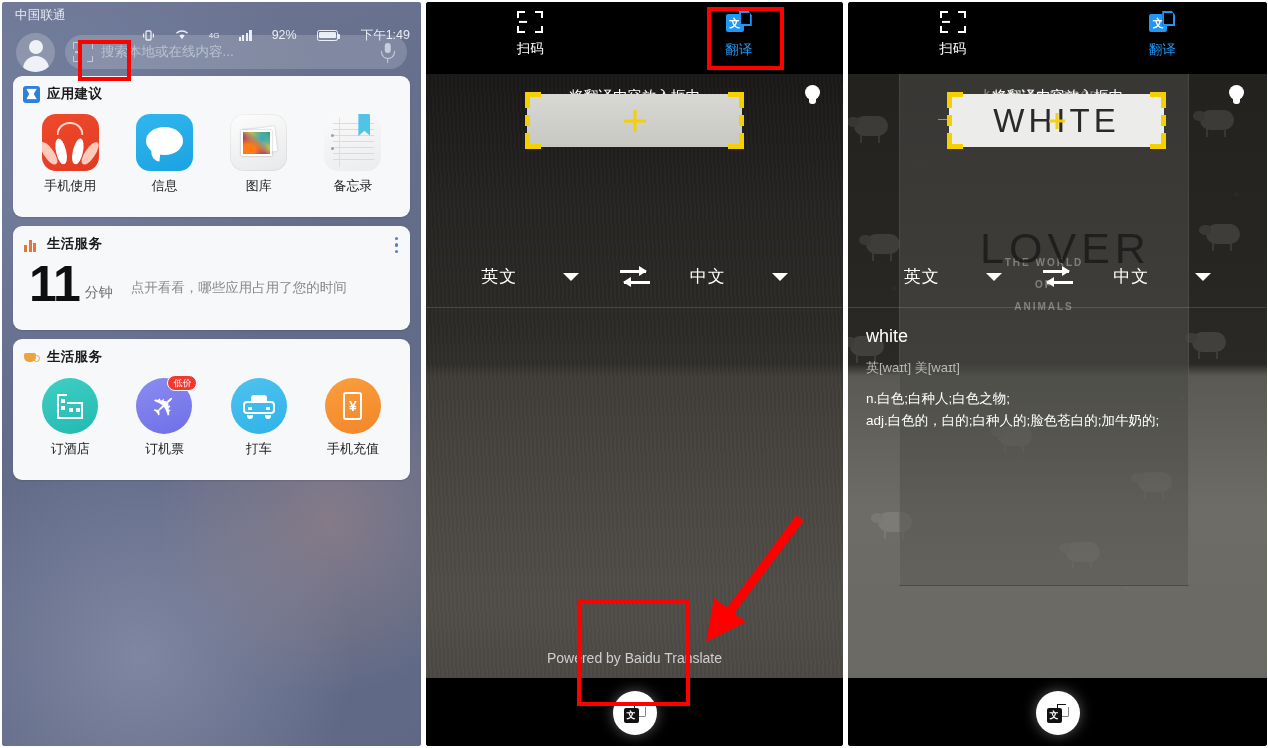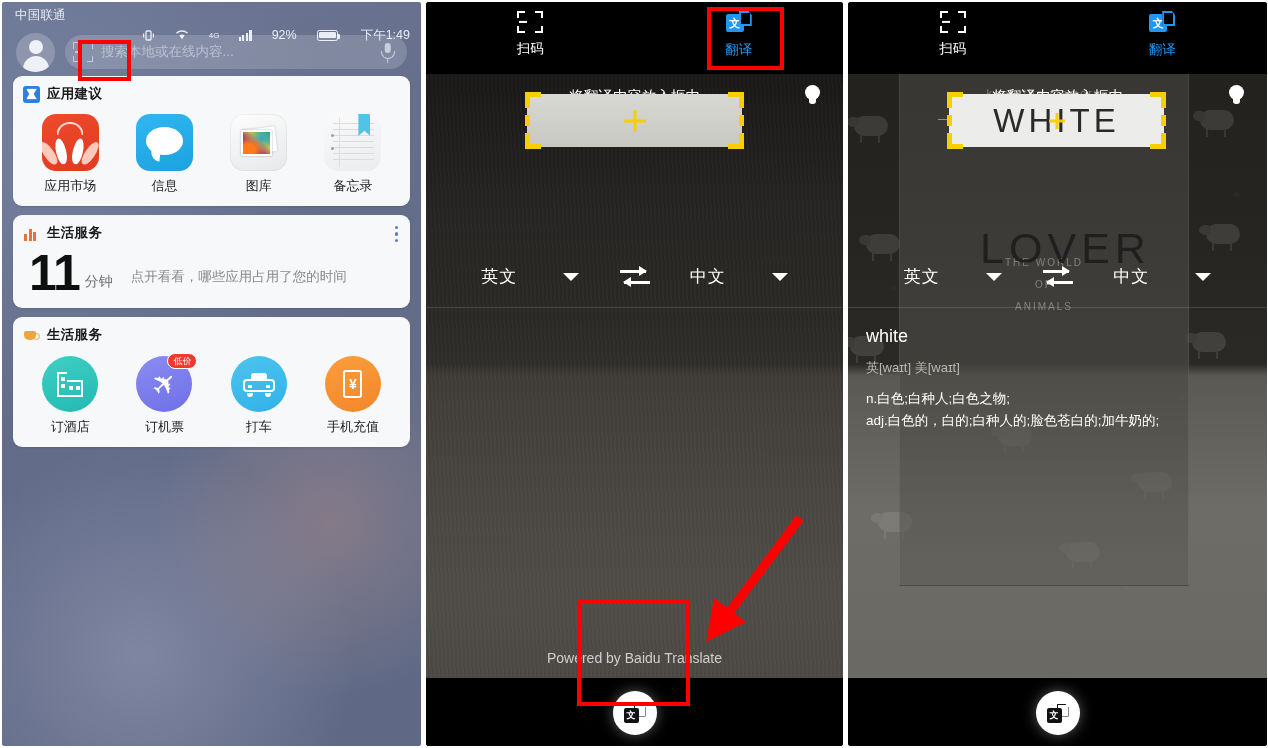--- a/index.html
+++ b/index.html
@@ -121,21 +121,21 @@
   }
   .mic i {
     position:absolute; left:50%; bottom:-1px; transform:translateX(-50%);
     width:1.6px; height:4px; background:#cfd6e4;
   }
 
   .card {
     margin: 0 11px 9px 11px;
     background: #f7f8fa;
     border-radius: 9px;
-    padding: 9px 10px 11px 10px;
+    padding: 9px 10px 22px 10px;
     position: relative;
     box-shadow: 0 1px 2px rgba(0,0,0,.12);
   }
   .card-head { display: flex; align-items: center; gap: 7px; margin-bottom: 3px; }
   .card-title { font-size: 13.5px; color: #1b1b1b; font-weight: bold; letter-spacing: .3px;}
   .card-ic { width: 17px; height: 17px; flex: 0 0 auto; }
 
   .grid4 { display: flex; }
   .gitem { flex: 1; display: flex; flex-direction: column; align-items: center; gap: 6px; padding-top: 8px; position: relative;}
   .gitem .lbl { font-size: 13px; color: #232323; }
@@ -310,21 +310,21 @@
     background: linear-gradient(180deg,#23221f 0%, #262522 28%, #2a2926 48%, #5a5954 50%, #6d6c66 72%, #6a6963 100%);
   }
   .cam3-book {
     position:absolute; left:51px; top:-8px; width:290px; height:520px;
     background: linear-gradient(180deg, rgba(58,57,54,.9), rgba(92,91,86,.55));
     border: 1px solid rgba(255,255,255,.07);
   }
   .bk-rule { position:absolute; left:38px; right:38px; height:1px; background:rgba(255,255,255,.45); }
   .bk-txt {
     position:absolute; left:0; right:0; text-align:center;
-    color: rgba(235,235,230,.38); letter-spacing: 2px;
+    color: rgba(235,235,230,.38); letter-spacing: 2px; font-weight: bold;
   }
   .sheep-layer { position:absolute; inset:0; opacity:.12; }
   .sheep {
     position:absolute; width:34px; height:20px; background:#e9e9e4; border-radius:12px;
   }
   .sheep::before { content:""; position:absolute; left:-7px; top:1px; width:12px; height:10px; background:#cfcfc8; border-radius:50% 40% 40% 50%;}
   .sheep::after { content:""; position:absolute; left:6px; bottom:-7px; width:16px; height:8px;
     border-left:2px solid #cfcfc8; border-right:2px solid #cfcfc8; }
   .dotspk { position:absolute; width:5px; height:5px; border-radius:50%; background:#ffffff; opacity:.20;}
 
@@ -473,21 +473,21 @@
         <div class="gitem">
           <div class="ic56 ic-appmarket">
             <div class="handle"></div>
               <div class="petals">
                 <b></b>
                 <b></b>
                 <b></b>
                 <b></b>
               </div>
           </div>
-          <div class="lbl">应用市场</div>
+          <div class="lbl">手机使用</div>
         </div>
         <div class="gitem">
           <div class="ic56 ic-msg">
             <div class="bub"></div>
               <div class="tail"></div>
           </div>
           <div class="lbl">信息</div>
         </div>
         <div class="gitem">
           <div class="ic56 ic-gallery">

